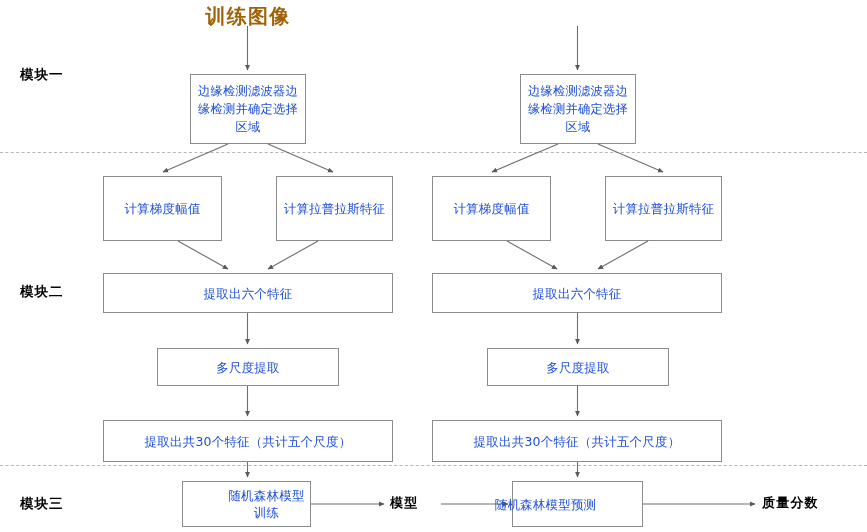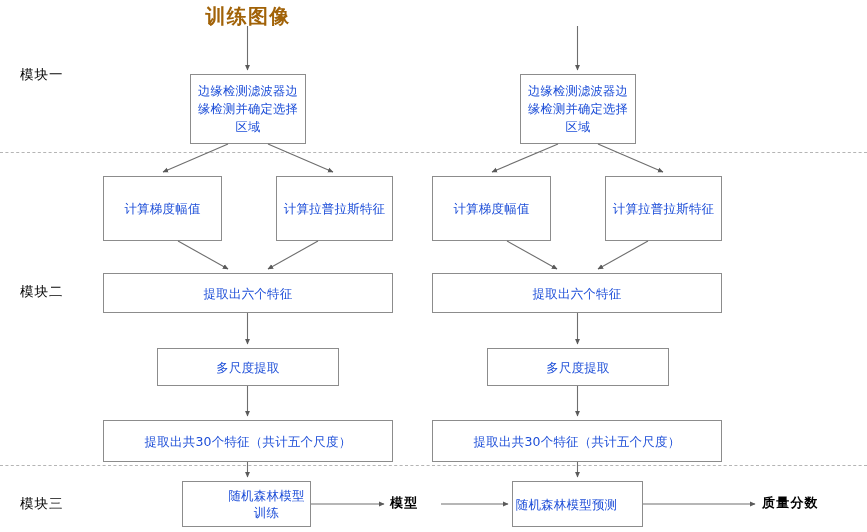--- a/index.html
+++ b/index.html
@@ -55,21 +55,21 @@
     white-space: pre-line;
     padding: 0 4px;
   }
   .box-label.narrow {
     font-size: 12.3px;
     line-height: 18px;
   }
   .module-label {
     position: absolute;
     font-size: 13.5px;
-    font-weight: normal;
+    font-weight: bold;
     color: #000000;
     letter-spacing: 1px;
     white-space: nowrap;
   }
   .flow-label {
     position: absolute;
     font-size: 13px;
     font-weight: bold;
     color: #000000;
     letter-spacing: 1.2px;
@@ -191,15 +191,15 @@
   <div class="box-label" style="left:432px; top:176px; width:119px; height:65px;">计算梯度幅值</div>
 
   <div class="box-label" style="left:605px; top:176px; width:117px; height:65px;">计算拉普拉斯特征</div>
 
   <div class="box-label" style="left:432px; top:273px; width:290px; height:40px;">提取出六个特征</div>
 
   <div class="box-label" style="left:487px; top:348px; width:182px; height:38px;">多尺度提取</div>
 
   <div class="box-label" style="left:432px; top:420px; width:290px; height:42px;">提取出共30个特征（共计五个尺度）</div>
 
-  <div class="box-label" style="left:505px; top:481px; width:123px; height:46px;">随机森林模型预测</div>
+  <div class="box-label" style="left:484px; top:481px; width:123px; height:46px;">随机森林模型预测</div>
 
 </div>
 
 </body></html>

